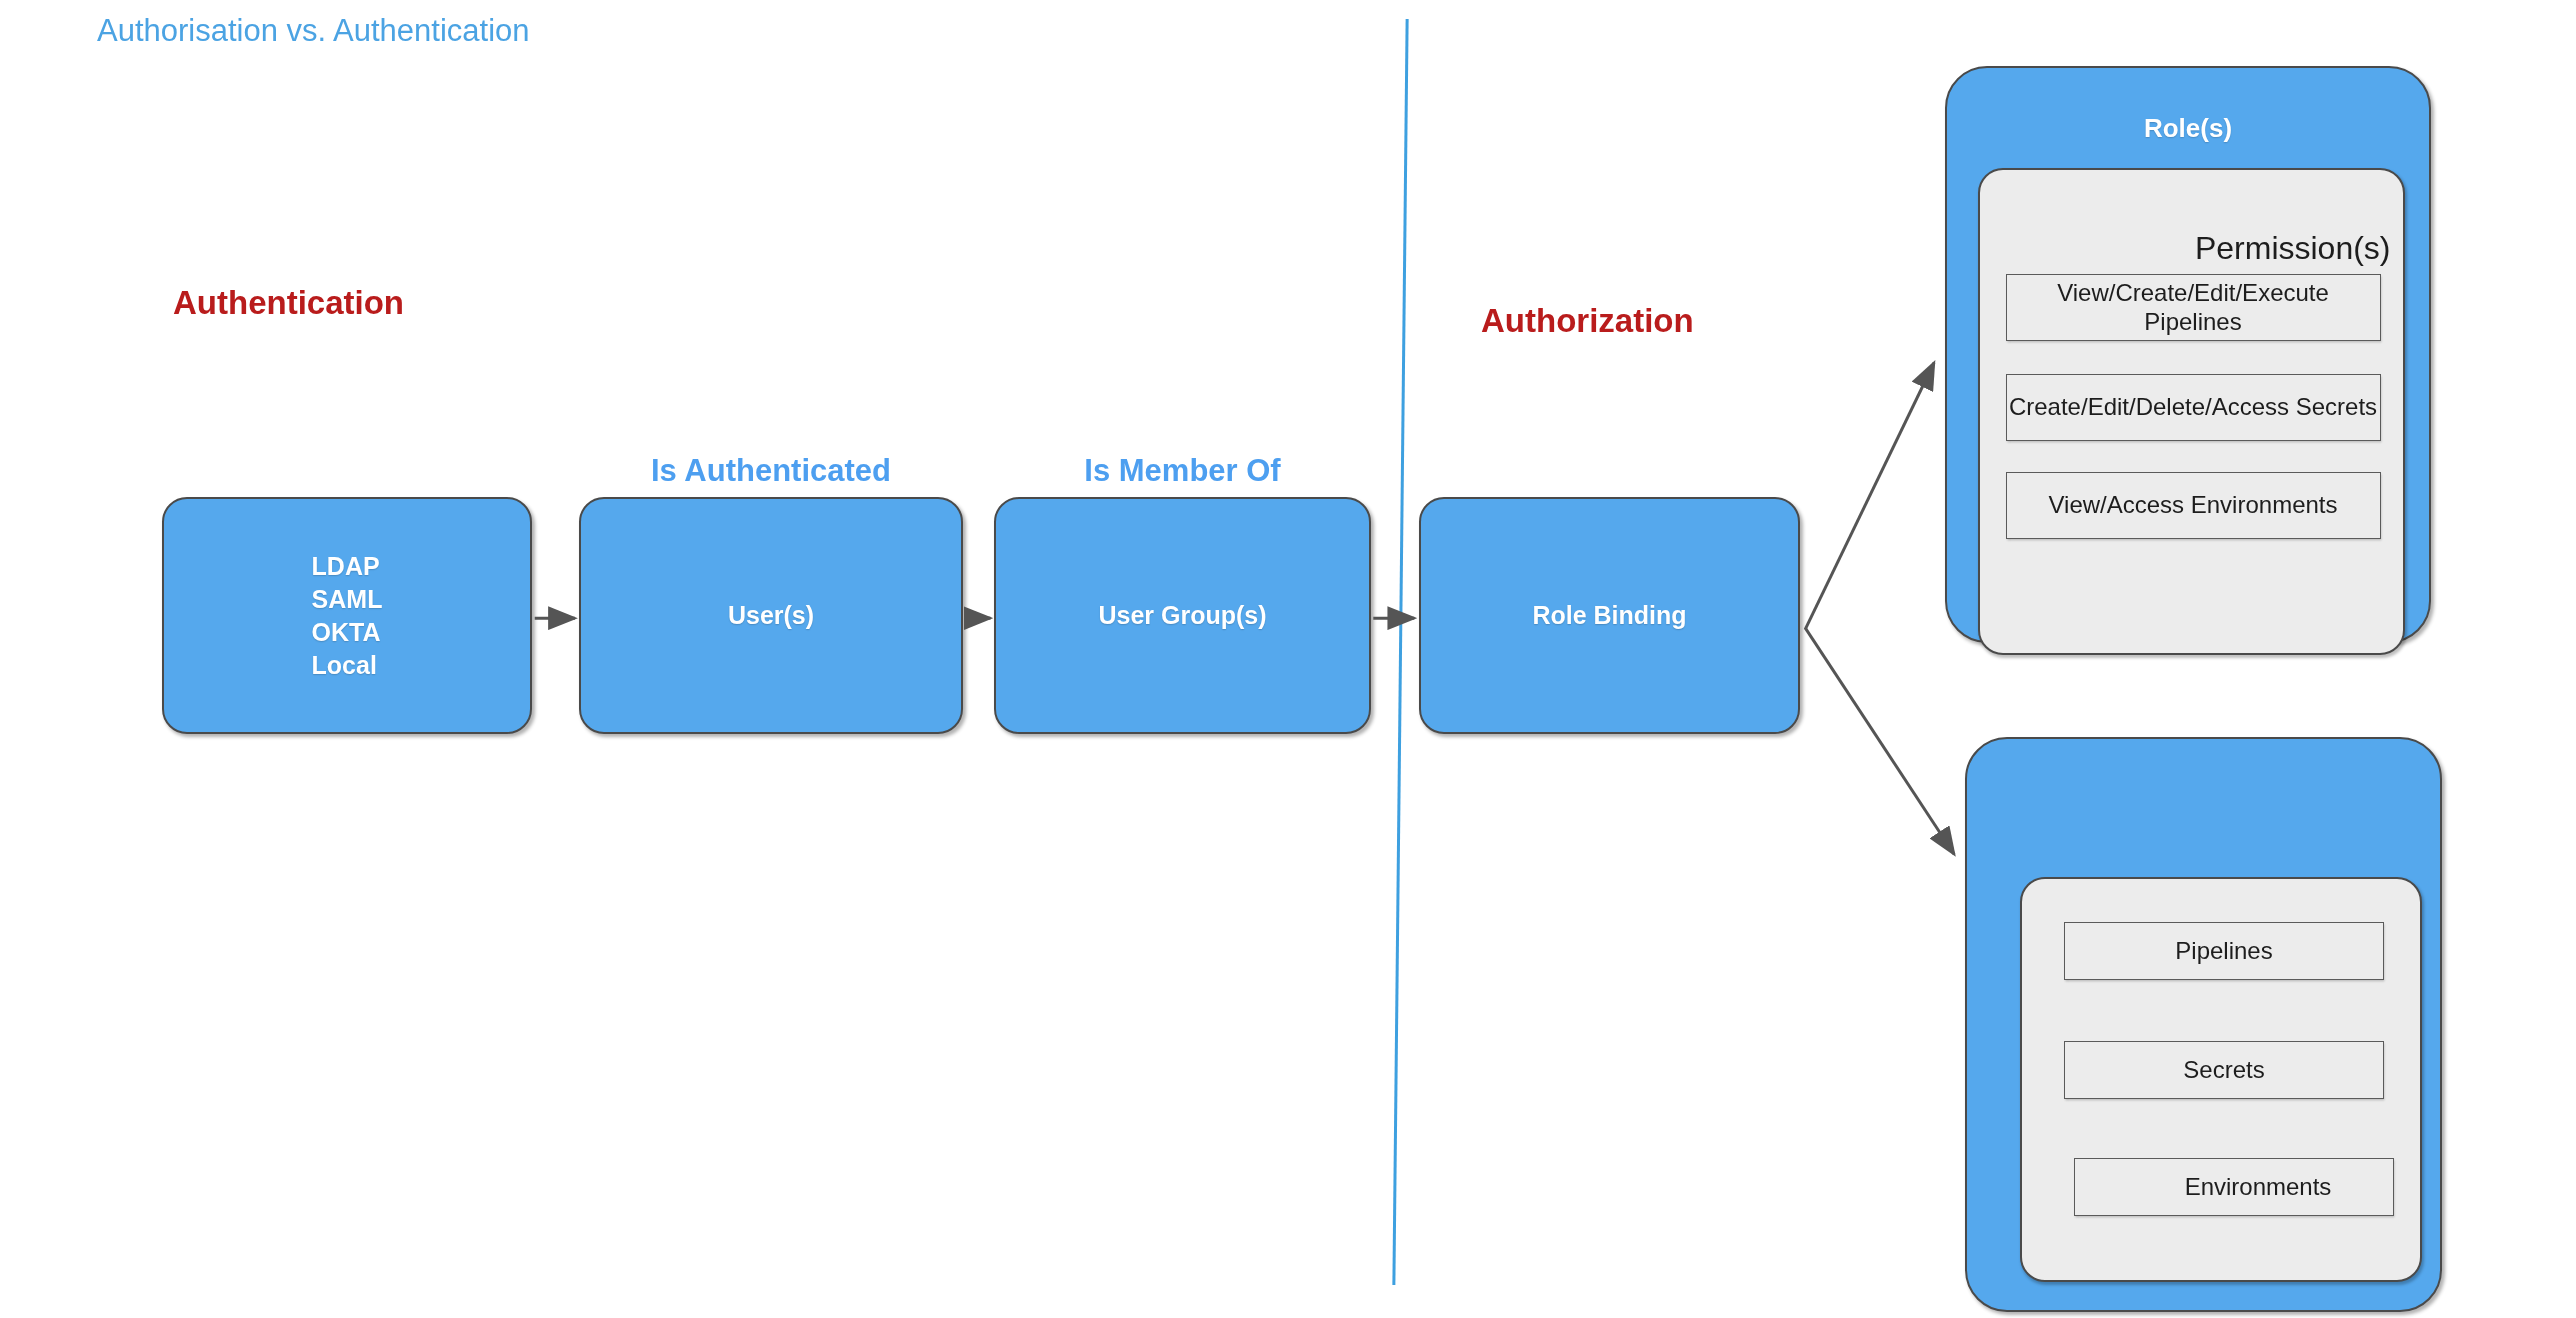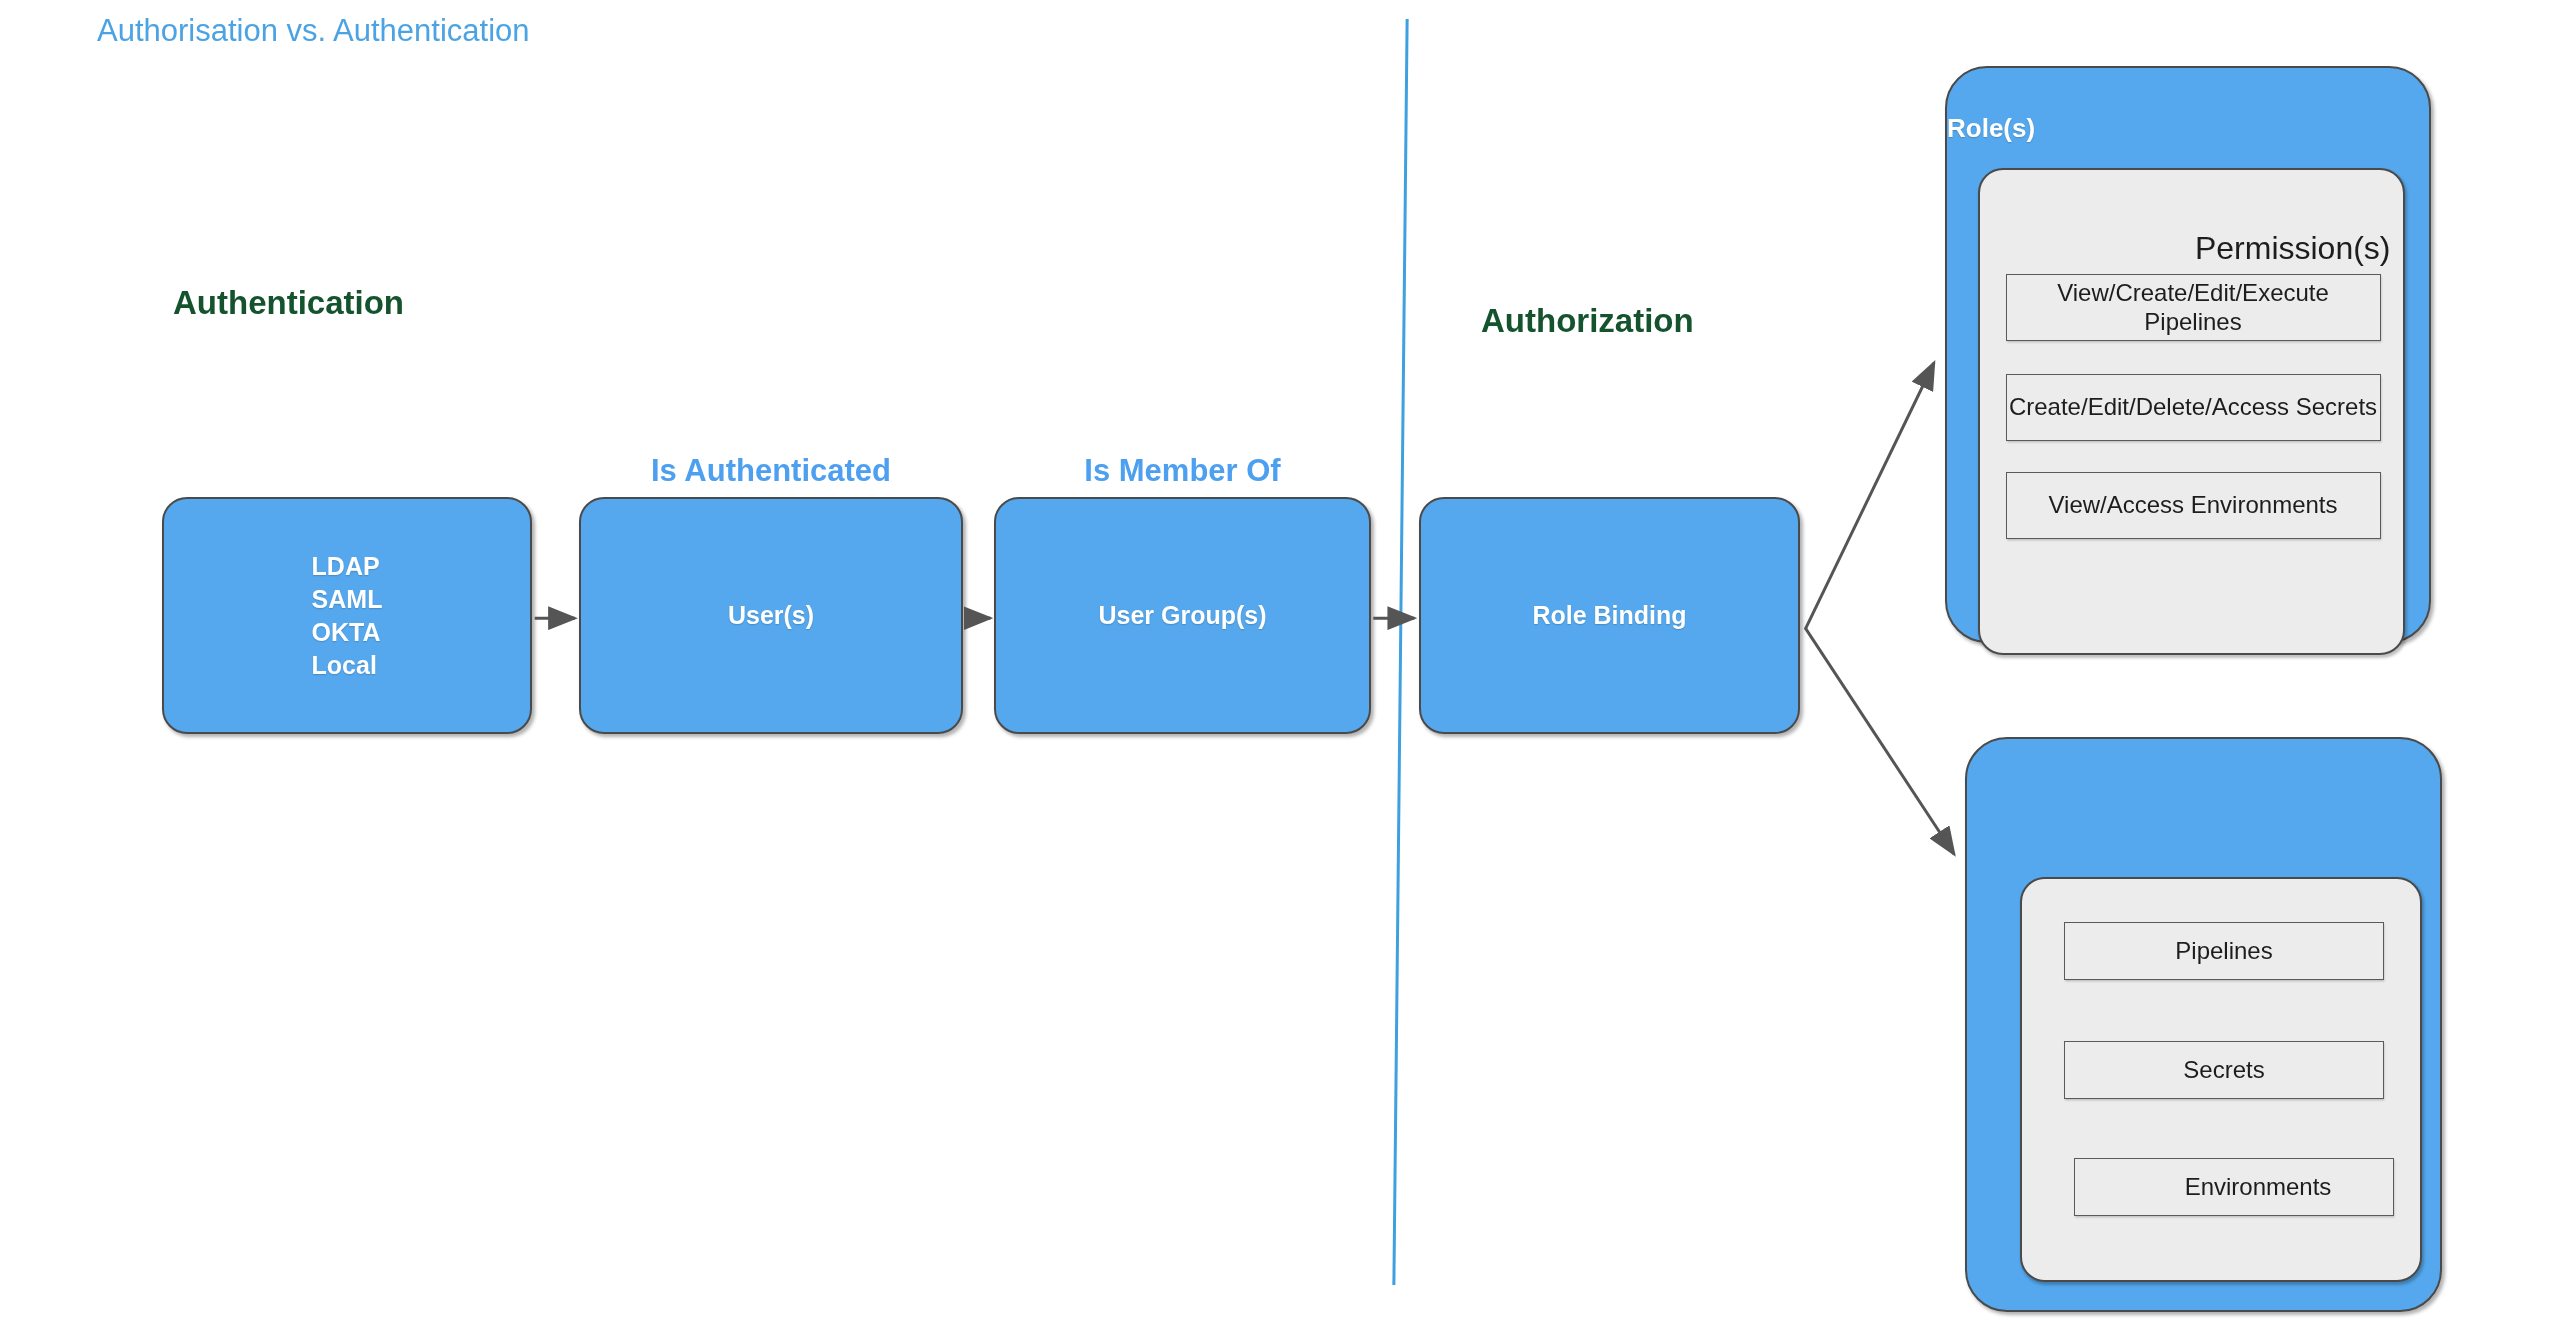--- a/index.html
+++ b/index.html
@@ -25,21 +25,21 @@
     top: 13.4px;
     font-size: 31px;
     color: #4ba3e3;
     font-weight: 400;
     white-space: nowrap;
   }
   .section-heading {
     position: absolute;
     font-size: 33px;
     font-weight: bold;
-    color: #14532d;
+    color: #b91c1c;
     white-space: nowrap;
   }
   .edge-label {
     position: absolute;
     font-size: 31px;
     font-weight: bold;
     color: #4d9ff0;
     white-space: nowrap;
     text-align: center;
   }
@@ -80,21 +80,21 @@
     background: #55a8ed;
     border: 2.2px solid #4a4a4a;
     border-radius: 42px;
     box-sizing: border-box;
     box-shadow: 2.2px 3px 3.7px rgba(0,0,0,0.30);
   }
   .group-panel > .group-title {
     position: absolute;
     left: 0;
     right: 0;
-    text-align: left;
+    text-align: center;
     color: #ffffff;
     font-weight: bold;
     font-size: 26px;
     text-shadow: 0 0.7px 1.5px rgba(0,0,0,0.18);
   }
   .inner-panel {
     position: absolute;
     background: #ececec;
     border: 2.2px solid #4a4a4a;
     border-radius: 25px;

